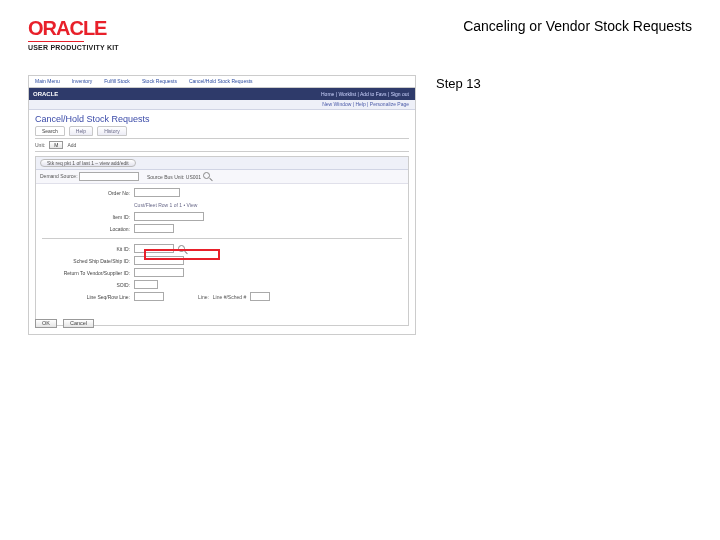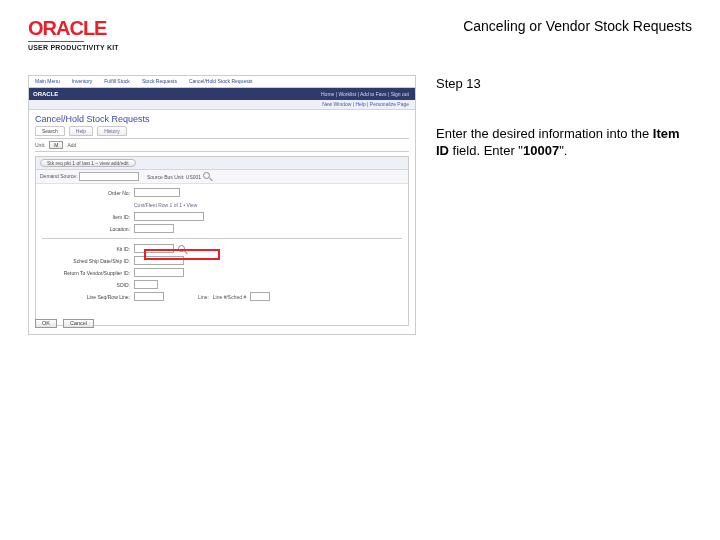--- a/index.html
+++ b/index.html
@@ -10,21 +10,21 @@
   .logo{display:flex;flex-direction:column}
   .oracle{font:700 20px/1 Arial;color:#e8202a;letter-spacing:-1px}
   .upk{font:700 7px/1 Arial;color:#222;margin-top:2px;letter-spacing:.2px}
   .rule{height:1px;background:#e8202a;width:56px;margin-top:3px}
   .title{font:400 14px/1.2 Arial;color:#000}
 
   
   .body{display:flex;padding:18px 28px 0 28px;gap:20px}
   .shot{width:388px;height:260px;background:#fff;border:1px solid #ccc;position:relative;overflow:hidden;font:400 5px/1.2 Arial;color:#555}
   .copy{flex:1;font:400 13px/1.35 Arial}
-  .step{margin-bottom:32px}
+  .step{margin-bottom:12px}
   .copy b{font-weight:700}
 
   
   .mbar{height:12px;background:#fff;border-bottom:1px solid #ccc;display:flex}
   .mbar span{padding:2px 6px;color:#2a4aa0}
   .obar{height:12px;background:#2e3a6a;display:flex;align-items:center;padding-left:4px}
   .obar .ow{color:#fff;font:700 6px Arial}
   .obar-r{margin-left:auto;color:#cdd5ff;padding-right:6px}
   .crumb{height:10px;background:#eef0f8;border-bottom:1px solid #d0d4e4;color:#4a5aa8;text-align:right;padding:1px 6px}
   .ptitle{font:400 9px Arial;color:#3a4aa8;padding:4px 6px 2px}
@@ -153,17 +153,14 @@
     </div>
 
     <div class="footer-btns">
       <span>OK</span>
       <span>Cancel</span>
     </div>
   </div>
 
   <div class="copy">
     <p class="step">Step 13</p>
-    <p>
-      <span>Enter the desired information into the </span><b>Item ID</b><span> field. Enter "</span><b>10007</b><span>".</span>
-    </p>
   </div>
 </div>
 
 </body></html>

